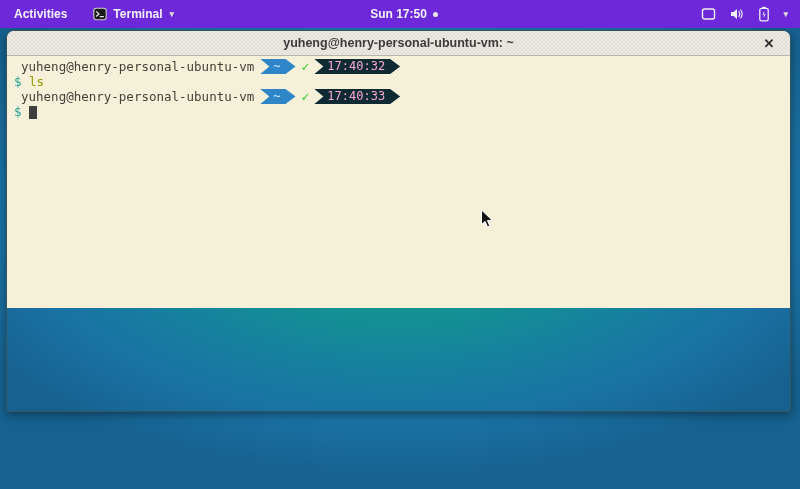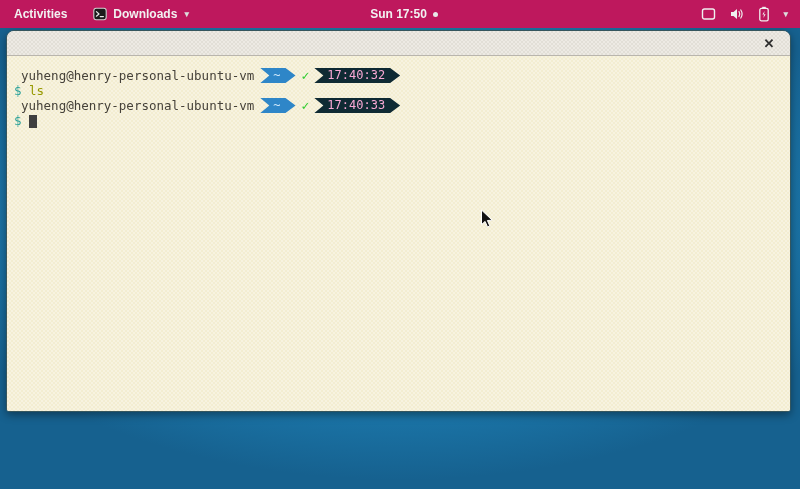--- a/index.html
+++ b/index.html
@@ -2,21 +2,21 @@
 <html><head>
 <meta charset="utf-8">
 <style>
   * { margin:0; padding:0; box-sizing:border-box; }
   html,body { width:800px; height:489px; overflow:hidden; background:#000; }
   body { font-family:"Liberation Sans", sans-serif; position:relative; }
 
   
   .topbar {
     position:absolute; left:0; top:0; width:800px; height:28px;
-    background:#be185d; color:#f2f2f2; display:flex; align-items:center;
+    background:#6d28d9; color:#f2f2f2; display:flex; align-items:center;
     font-size:12px; font-weight:bold; z-index:50;
   }
   .tb-left { display:flex; align-items:center; }
   .activities { margin-left:10px; padding:0 4px; cursor:pointer; }
   .appmenu { display:flex; align-items:center; margin-left:22px; gap:6px; cursor:pointer; }
   .appmenu .chev { font-size:9px; margin-left:1px; color:#dcdcdc; }
   .tb-clock {
     position:absolute; left:8px; right:0; top:0; height:28px;
     display:flex; align-items:center; justify-content:center; gap:6px;
     pointer-events:none;
@@ -53,25 +53,25 @@
     position:absolute; left:0; right:0; text-align:center;
     font-size:12.5px; font-weight:bold; color:#3c3c3c;
   }
   .close-btn {
     position:absolute; right:10px; top:0; width:22px; height:25px;
     display:flex; align-items:center; justify-content:center;
     color:#2e2e2e; font-size:13px; font-weight:bold; cursor:pointer;
   }
 
   .term-body {
-    height:356px;
+    height:252px;
     background:#f5f0d8;
     background-image:repeating-conic-gradient(#f7f3e0 0% 25%, #f3edd1 0% 50%);
     background-size:4px 4px;
-    padding:12px 0 0 7px;
+    padding:3px 0 0 7px;
     font-family:"DejaVu Sans Mono", monospace;
     font-size:12.5px; color:#46423a;
     cursor:text;
   }
   .trow { height:15px; line-height:15px; white-space:pre; display:flex; align-items:center; }
   .trow.textrow { display:block; }
   .prompt-row { margin-left:7px; }
   .user { color:#46423a; }
 
   .pl-seg {
@@ -105,21 +105,21 @@
   <div class="tb-left">
     <span class="activities">Activities</span>
     <span class="appmenu">
       <span class="icon">
         <svg width="14" height="14" viewBox="0 0 14 14">
           <rect x="0.8" y="1.3" width="12.4" height="11.4" rx="2.4" fill="#1a1a1a" stroke="#cfcfcf" stroke-width="1.1"></rect>
           <path d="M3.4 4.6 L6 7 L3.4 9.2" fill="none" stroke="#e9e9e9" stroke-width="1.2" stroke-linecap="round" stroke-linejoin="round"></path>
           <line x1="7.2" y1="9.6" x2="10.4" y2="9.6" stroke="#e9e9e9" stroke-width="1.2" stroke-linecap="round"></line>
         </svg>
       </span>
-      <span>Downloads</span>
+      <span>Terminal</span>
       <span class="chev">▾</span>
     </span>
   </div>
 
   <div class="tb-clock">
     <span class="inner">
       <span>Sun 17:50</span>
       <span class="notif-dot"></span>
     </span>
   </div>
@@ -145,20 +145,21 @@
       </svg>
     </span>
     <span class="chev">▾</span>
   </div>
 </div>
 
 <div class="desktop"></div>
 
 <div class="window">
   <div class="titlebar">
+    <div class="title">yuheng@henry-personal-ubuntu-vm: ~</div>
     <div class="close-btn">✕</div>
   </div>
 
   <div class="term-body">
     <div class="trow prompt-row">
       <span class="user">yuheng@henry-personal-ubuntu-vm</span>
       <span class="pl-seg pl-blue"><span>~</span></span>
       <span class="check">✓</span>
       <span class="pl-seg pl-dark"><span>17:40:32</span></span>
     </div>

